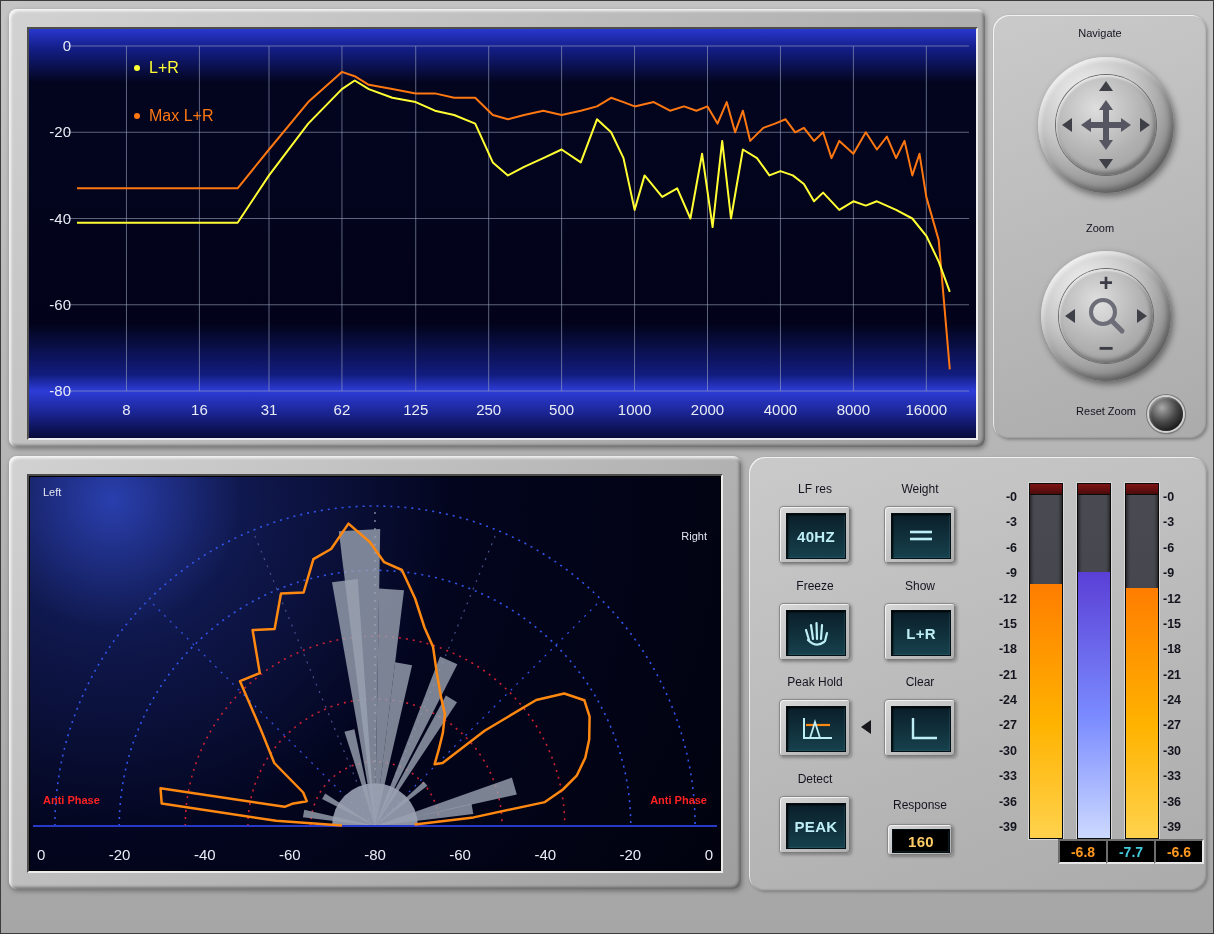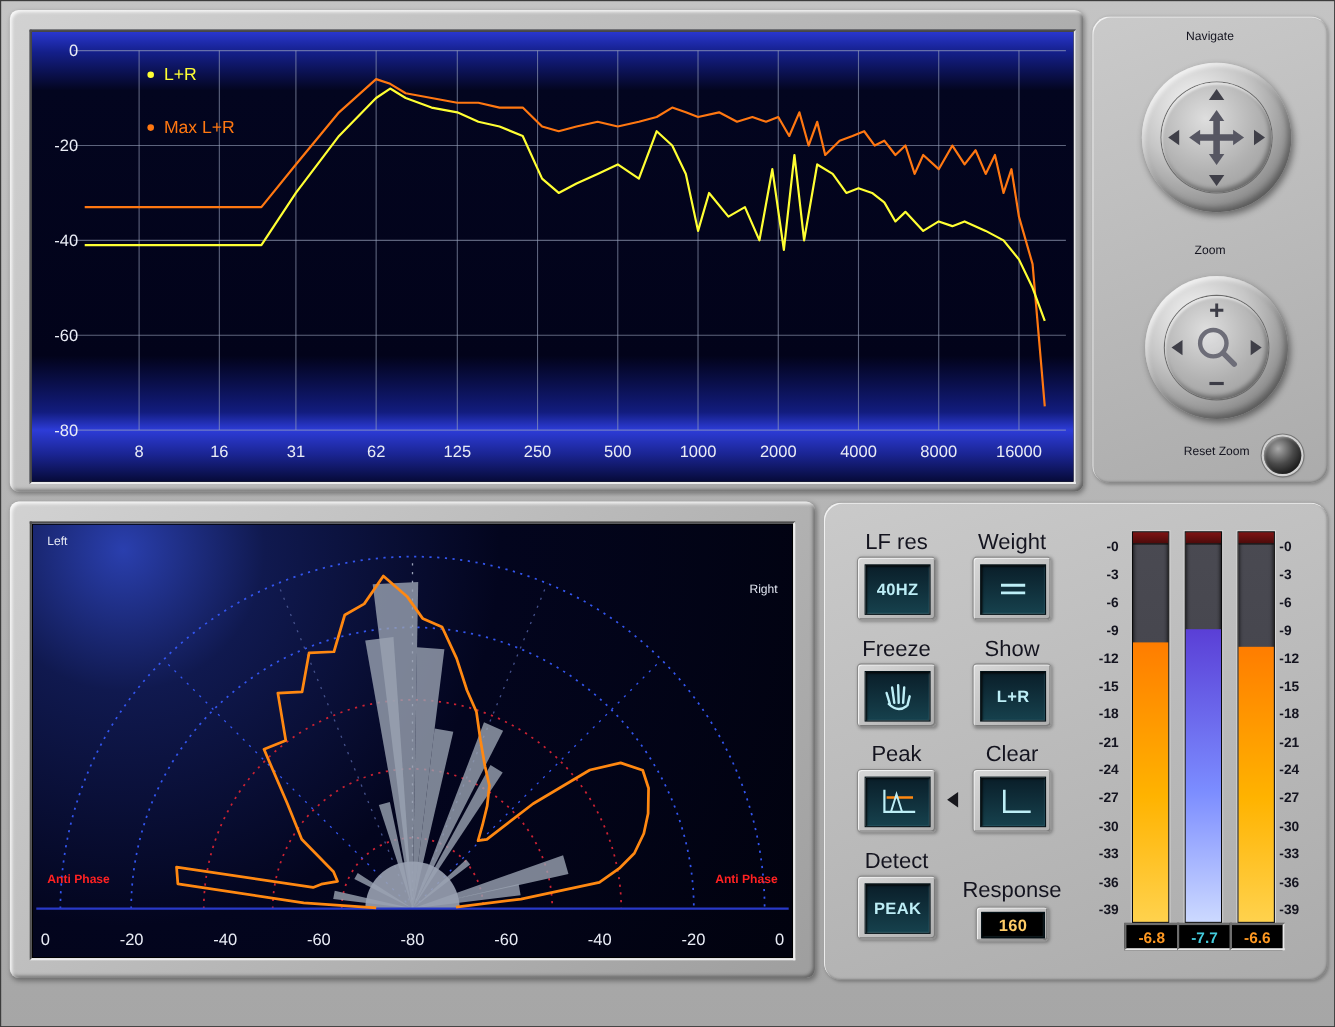--- a/index.html
+++ b/index.html
@@ -27,38 +27,38 @@
   .tri-down{left:50%;bottom:6px;transform:translateX(-50%);border-left:7px solid transparent;border-right:7px solid transparent;border-top:10px solid #3f3f48;}
   .tri-left{top:50%;left:6px;transform:translateY(-50%);border-top:7px solid transparent;border-bottom:7px solid transparent;border-right:10px solid #3f3f48;}
   .tri-right{top:50%;right:6px;transform:translateY(-50%);border-top:7px solid transparent;border-bottom:7px solid transparent;border-left:10px solid #3f3f48;}
   .knob-center{position:absolute;left:50%;top:50%;transform:translate(-50%,-50%);}
   .zoom-plus{position:absolute;left:50%;top:2px;transform:translateX(-50%);font-size:24px;font-weight:bold;color:#3c3c46;line-height:1;}
   .zoom-minus{position:absolute;left:50%;bottom:2px;transform:translateX(-50%);font-size:26px;font-weight:bold;color:#3c3c46;line-height:1;}
   .reset-btn{position:absolute;width:34px;height:34px;border-radius:50%;cursor:pointer;
     background:radial-gradient(circle at 38% 32%, #a9a9a9, #4a4a4a 45%, #121212 82%);
     box-shadow:0 0 0 2px #d2d2d2, 0 0 0 3px #777, 1px 2px 3px rgba(0,0,0,.55), inset 1px 1px 2px rgba(255,255,255,.35);}
 
-  .ctl-label{position:absolute;font-size:20px;color:#14141f;text-align:center;}
+  .ctl-label{position:absolute;font-size:12px;color:#14141f;text-align:center;}
   .hw-btn{position:absolute;width:72px;height:58px;background:linear-gradient(145deg,#d8d8d8,#aeaeae);border-radius:4px;border:1px solid #8a8a8a;
     box-shadow:inset 1px 1px 0 #f1f1f1, inset -1px -1px 0 #7b7b7b, 1px 1px 3px rgba(0,0,0,.3);padding:6px;box-sizing:border-box;cursor:pointer;}
   .btn-screen{width:100%;height:100%;background:linear-gradient(180deg,#0a1e29,#16414d);border:1px solid #021016;
     box-shadow:inset 1px 1px 2px #000, inset -1px -1px 1px rgba(120,200,220,.15);
     display:flex;align-items:center;justify-content:center;color:#bdeef6;font-weight:bold;font-size:15px;letter-spacing:.3px;}
   .resp-btn{width:66px;height:32px;padding:4px;}
   .resp-screen{background:#000;color:#ffcc66;font-size:15px;}
   .popup-arrow{position:absolute;width:0;height:0;border-top:7px solid transparent;border-bottom:7px solid transparent;border-right:10px solid #17171c;}
 
   .meter{position:absolute;top:482px;width:32px;height:354px;background:linear-gradient(180deg,#4a4a52,#3e3e46);border:1px solid #0a0a0a;
     box-shadow:0 0 0 1px #d8d8d8, inset 0 0 4px #000;}
   .meter .clip{position:absolute;top:0;left:0;right:0;height:10px;background:linear-gradient(180deg,#7e1313,#4c0b0b);border-bottom:1px solid #0a0a0a;}
   .meter .fill{position:absolute;left:0;right:0;bottom:0;}
   .meter-scale{position:absolute;top:482px;height:354px;}
   .scale-lab{position:absolute;left:0;right:0;font-size:12.5px;font-weight:bold;color:#14141f;}
   .readout{position:absolute;top:838px;width:46px;height:21px;background:#000;border:2px solid;border-color:#6e6e6e #e8e8e8 #e8e8e8 #6e6e6e;
-    display:flex;align-items:center;justify-content:center;font-size:14px;font-weight:bold;box-sizing:content-box;cursor:pointer;}
+    display:flex;align-items:center;justify-content:center;font-size:14px;font-weight:bold;box-sizing:content-box;cursor:pointer;margin-left:36px;}
 
   .phase-overlay-label{position:absolute;color:#e3e7f2;font-size:11px;}
   .antiphase{color:#ff2222;font-weight:bold;}
   #phase-ticks{position:absolute;left:8px;right:8px;bottom:8px;display:flex;justify-content:space-between;color:#e9ecf5;font-size:15px;}
 
   .bottom-bar{position:absolute;left:0;right:0;top:899px;height:35px;background:linear-gradient(180deg,#dedede,#9b9b9b 60%,#848484);
     border-top:1px solid #f0f0f0;box-shadow:inset 0 -3px 4px rgba(0,0,0,.4);box-sizing:border-box;}
   .app-title{position:absolute;right:44px;top:4px;font-size:20px;font-weight:bold;color:#0c0c18;text-shadow:1px 1px 0 rgba(255,255,255,.4);}
   .screw{position:absolute;width:15px;height:15px;border-radius:50%;
     background:radial-gradient(circle at 38% 32%, #eaeaea, #8a8a8a 50%, #383838 85%);

